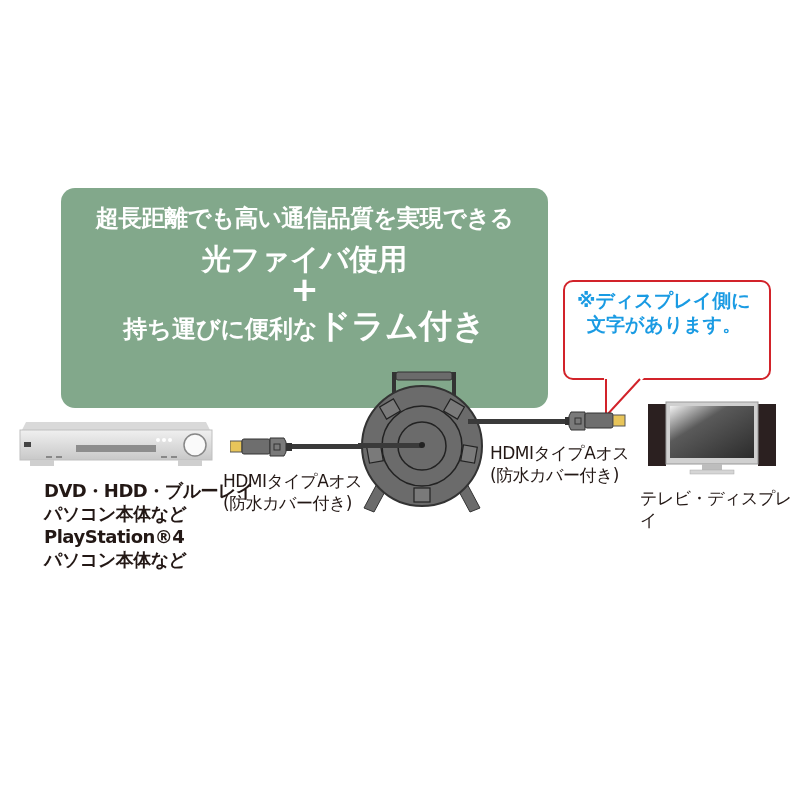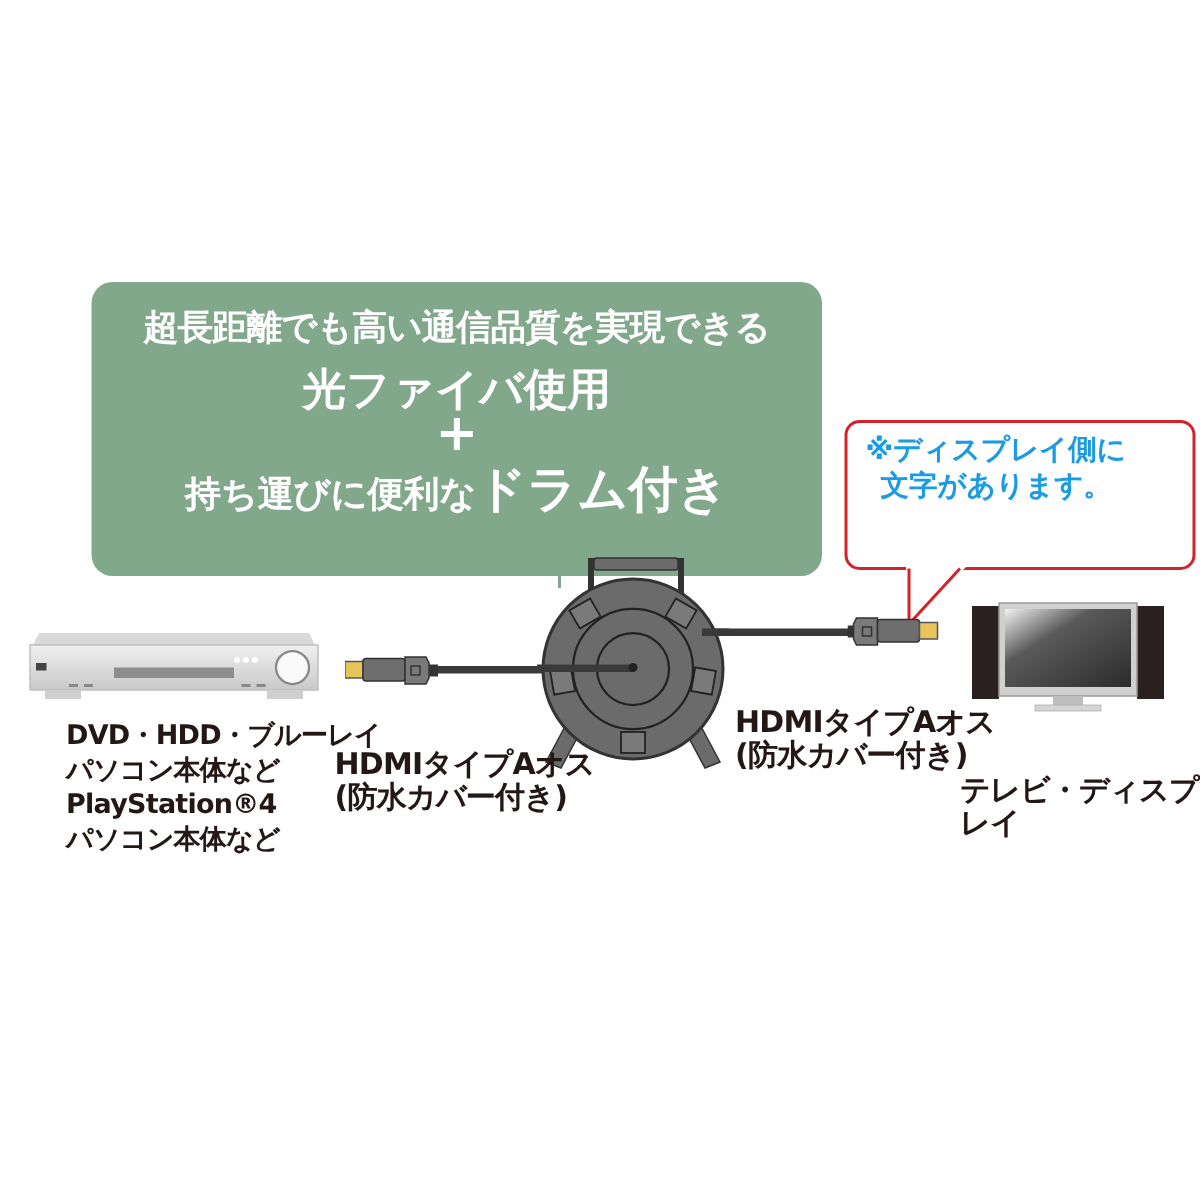--- a/index.html
+++ b/index.html
@@ -2,36 +2,36 @@
 <html><head>
   <meta charset="utf-8">
   <style>
     html, body { margin: 0; padding: 0; }
     body {
       width: 800px; height: 800px; background: #ffffff; position: relative; overflow: hidden;
       font-family: "DejaVu Sans", "Liberation Sans", sans-serif; color: #231815;
     }
     .abs { position: absolute; }
     .headline-box {
-      left: 61px; top: 188px; width: 487px; height: 196px;
+      left: 61px; top: 188px; width: 487px; height: 220px;
       background: #82a88b; border-radius: 14px; color: #fff; text-align: center;
     }
     .headline-box .l1 { position: absolute; left: 0; right: 0; top: 14px; font-size: 23.5px; font-weight: bold; letter-spacing: -0.5px; }
     .headline-box .l2 { position: absolute; left: 0; right: 0; top: 52px; font-size: 29px; font-weight: bold; letter-spacing: 0px; }
     .headline-box .l3 { position: absolute; left: 0; right: 0; top: 86px; font-size: 34px; font-weight: bold; line-height: 30px; }
     .headline-box .l4 { position: absolute; left: 0; right: 0; top: 116px; font-size: 24px; font-weight: bold; }
     .headline-box .l4 .big { font-size: 33px; }
     .callout {
-      left: 563px; top: 280px; width: 234px; height: 100px;
+      left: 563px; top: 280px; width: 208px; height: 100px;
       border: 2px solid #d2232a; border-radius: 10px; background: #fff;
       color: #1a9be3; font-weight: bold; font-size: 19px; line-height: 24px;
       box-sizing: border-box; padding: 6px 0 0 12px;
     }
     .label { font-size: 18px; line-height: 23px; font-weight: bold; letter-spacing: -0.5px; }
-    .label-sm { font-size: 20px; line-height: 22px; font-weight: bold; letter-spacing: -0.5px; margin-top: 28px; }
+    .label-sm { font-size: 17px; line-height: 22px; font-weight: normal; letter-spacing: -0.5px; }
   </style>
 </head>
 <body>
 
 <div class="abs headline-box">
   <div class="l1">超長距離でも高い通信品質を実現できる</div>
   <div class="l2">光ファイバ使用</div>
   <div class="l3">+</div>
   <div class="l4">
     <span>持ち運びに便利な</span><span class="big">ドラム付き</span>

